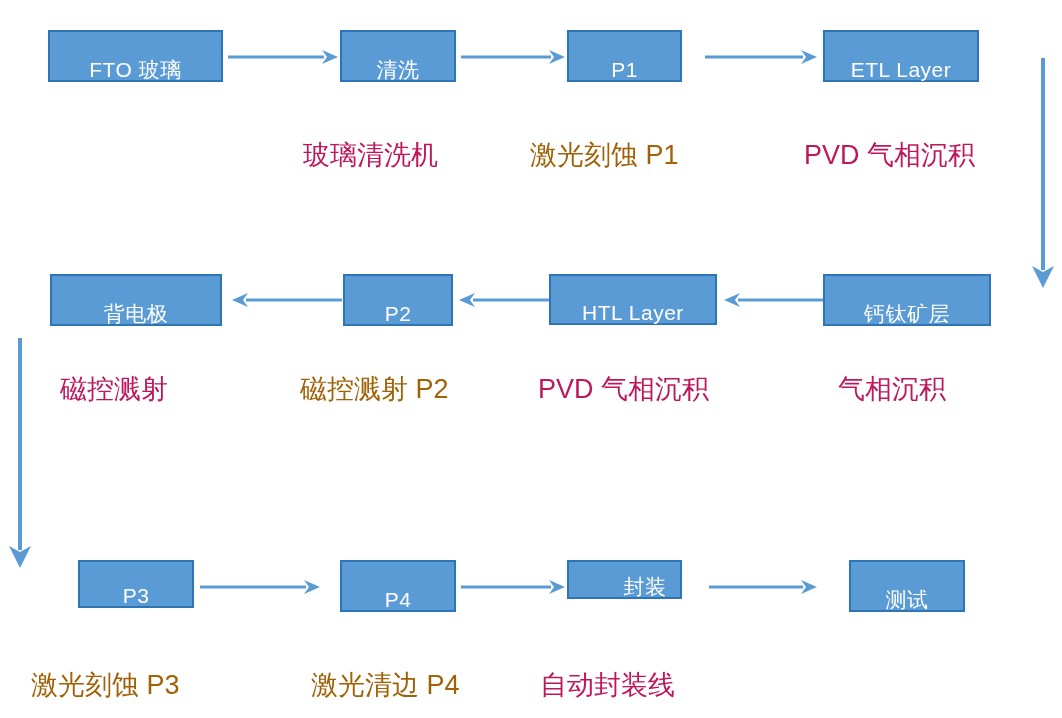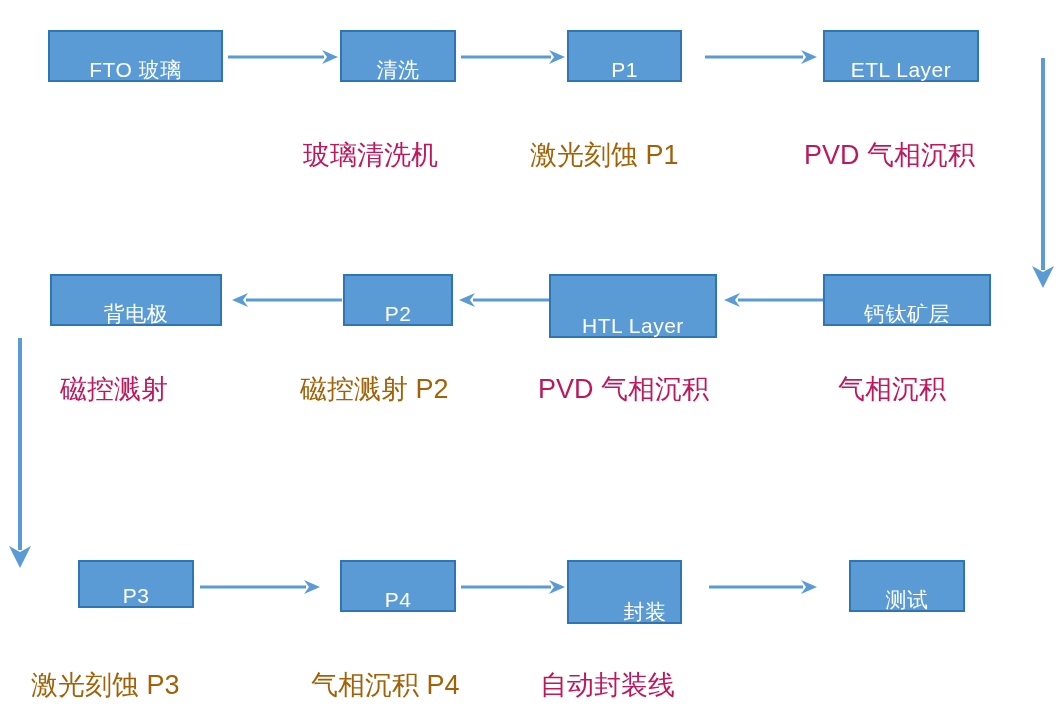--- a/index.html
+++ b/index.html
@@ -122,21 +122,21 @@
 
   <div class="node" style="left:343px; top:274px; width:110px; height:52px;">
     <span>P2</span>
   </div>
 
   <svg class="arrow-svg" style="left:455px; top:290px; width:96px; height:20px;" viewBox="0 0 96 20">
     <line class="arrow-line" x1="18" y1="10" x2="96" y2="10"></line>
     <polygon class="arrow-head" points="20,3 4,10 20,17 15,10"></polygon>
   </svg>
 
-  <div class="node" style="left:549px; top:274px; width:168px; height:64px;">
+  <div class="node" style="left:549px; top:274px; width:168px; height:51px;">
     <span>HTL Layer</span>
   </div>
 
   <svg class="arrow-svg" style="left:718px; top:290px; width:106px; height:20px;" viewBox="0 0 106 20">
     <line class="arrow-line" x1="20" y1="10" x2="106" y2="10"></line>
     <polygon class="arrow-head" points="22,3 6,10 22,17 17,10"></polygon>
   </svg>
 
   <div class="node" style="left:823px; top:274px; width:168px; height:52px;">
     <span>钙钛矿层</span>
@@ -171,36 +171,36 @@
 
   <div class="node" style="left:340px; top:560px; width:116px; height:52px;">
     <span>P4</span>
   </div>
 
   <svg class="arrow-svg" style="left:461px; top:577px; width:104px; height:20px;" viewBox="0 0 104 20">
     <line class="arrow-line" x1="0" y1="10" x2="90" y2="10"></line>
     <polygon class="arrow-head" points="88,3 104,10 88,17 93,10"></polygon>
   </svg>
 
-  <div class="node" style="left:567px; top:560px; width:115px; height:64px;padding-left:41px;">
+  <div class="node" style="left:567px; top:560px; width:115px; height:39px;padding-left:41px;">
     <span>封装</span>
   </div>
 
   <svg class="arrow-svg" style="left:709px; top:577px; width:108px; height:20px;" viewBox="0 0 108 20">
     <line class="arrow-line" x1="0" y1="10" x2="94" y2="10"></line>
     <polygon class="arrow-head" points="92,3 108,10 92,17 97,10"></polygon>
   </svg>
 
   <div class="node" style="left:849px; top:560px; width:116px; height:52px;">
     <span>测试</span>
   </div>
 
   <div class="caption red" style="left:31px; top:672px;">
     <span>激光刻蚀 P3</span>
   </div>
   <div class="caption red" style="left:311px; top:672px;">
-    <span>气相沉积 P4</span>
+    <span>激光清边 P4</span>
   </div>
   <div class="caption" style="left:540px; top:672px;">
     <span>自动封装线</span>
   </div>
 
 </div>
 
 </body></html>

